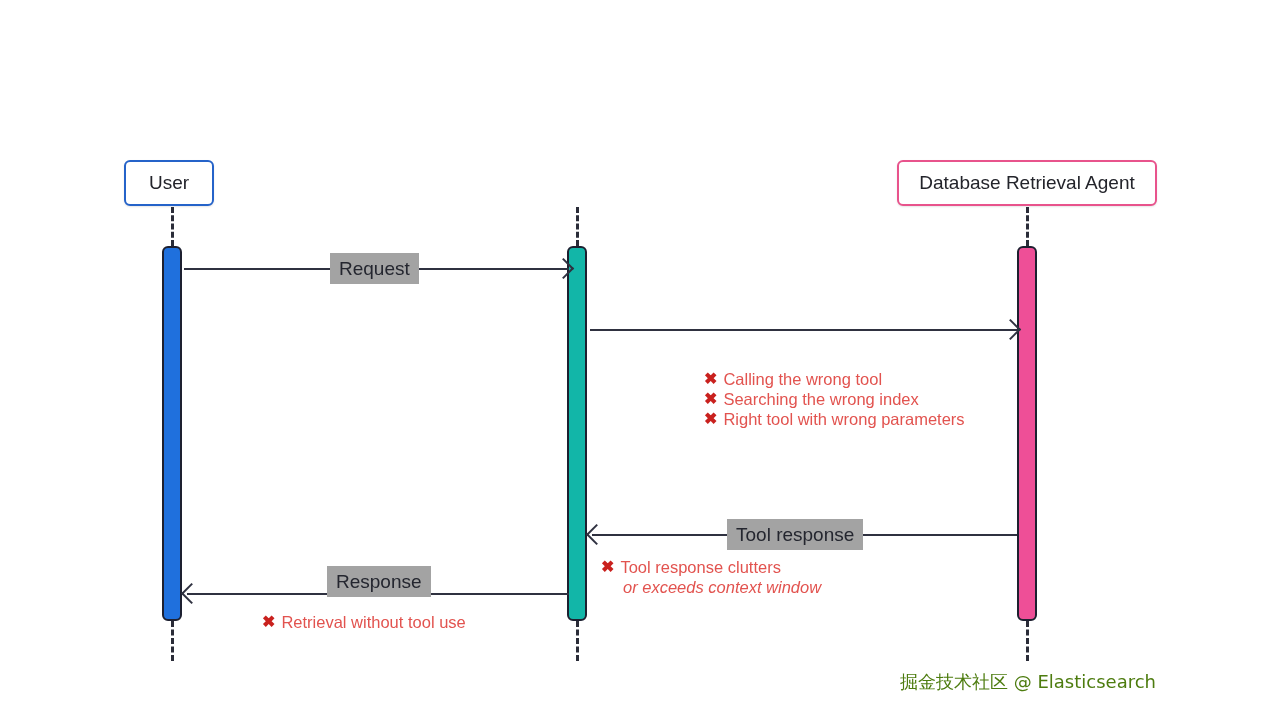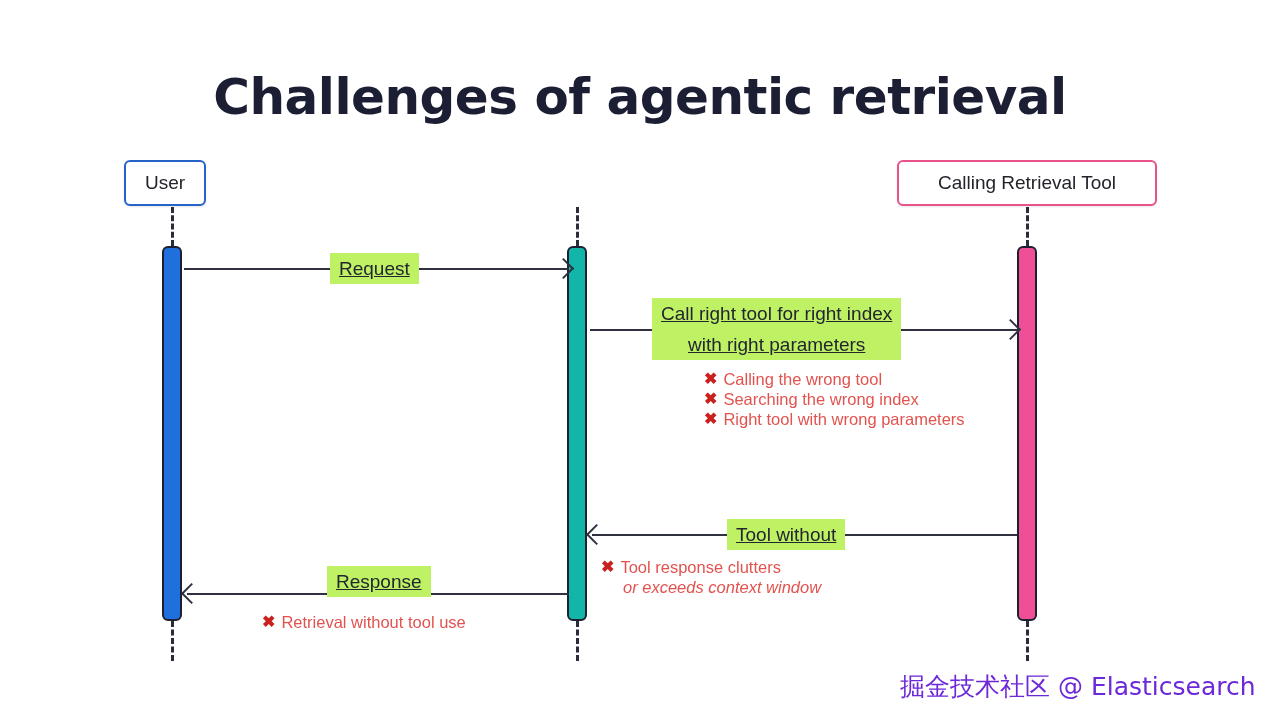--- a/index.html
+++ b/index.html
@@ -40,21 +40,21 @@
     border-radius: 6px;
     background: #ffffff;
     border: 2px solid #333;
     display: flex;
     align-items: center;
     justify-content: center;
     font-size: 19px;
     color: #23242b;
     box-shadow: 0 1px 2px rgba(0,0,0,0.10);
   }
-  .actor-user   { left: 124px;  top: 160px; width: 82px;  border-color: #2563c9; }
+  .actor-user   { left: 124px;  top: 160px; width: 90px;  border-color: #2563c9; }
   .actor-agent  { left: 459px;  top: 160px; width: 238px; border-color: #18bfb1; }
   .actor-db     { left: 897px;  top: 160px; width: 260px; border-color: #e8538c; }
 
   
   .lifeline {
     position: absolute;
     width: 0;
     border-left: 3px dashed #2a2c38;
   }
 
@@ -83,26 +83,25 @@
     border-top: 2px solid #2f3140;
     border-right: 2px solid #2f3140;
   }
   .arrow-right { transform: rotate(45deg); }
   .arrow-left  { transform: rotate(-135deg); }
 
   .msg-label {
     position: absolute;
     font-size: 19px;
     color: #24262f;
-    background: #bef264;
+    background: #a3a3a3;
     padding: 0 9px;
     white-space: nowrap;
     text-align: center;
     line-height: 31px;
-    text-decoration: underline;
   }
   .msg-label.two-line { line-height: 31px; }
 
   
   .note {
     position: absolute;
     font-size: 16.5px;
     color: #e2534f;
     line-height: 20px;
     white-space: nowrap;
@@ -124,42 +123,41 @@
 
   
   .watermark {
     position: absolute;
     white-space: nowrap;
     font-family: "DejaVu Sans", sans-serif;
   }
   .wm-juejin {
     left: 900px;
     top: 670px;
-    font-size: 25px;
-    color: #6d28d9;
+    font-size: 18px;
+    color: #4d7c0f;
   }
   .wm-csdn {
     left: 897px;
     top: 683px;
     font-size: 24px;
     color: #e3e5e9;
   }
 </style>
 </head>
 <body>
 
 <div id="stage">
 
-  <div class="title">Challenges of agentic retrieval</div>
 
   <div class="actor-box actor-user">
     <span>User</span>
   </div>
   <div class="actor-box actor-db">
-    <span>Calling Retrieval Tool</span>
+    <span>Database Retrieval Agent</span>
   </div>
 
   <div class="lifeline" style="left:171px; top:207px; height:39px;"></div>
   <div class="lifeline" style="left:171px; top:621px; height:40px;"></div>
 
   <div class="lifeline" style="left:576px; top:207px; height:39px;"></div>
   <div class="lifeline" style="left:576px; top:621px; height:40px;"></div>
 
   <div class="lifeline" style="left:1026px; top:207px; height:39px;"></div>
   <div class="lifeline" style="left:1026px; top:621px; height:40px;"></div>
@@ -167,43 +165,39 @@
   <div class="activation act-user"></div>
   <div class="activation act-agent"></div>
   <div class="activation act-db"></div>
 
   <div class="msg-line" style="left:184px; top:268px; width:385px;"></div>
   <div class="arrow-head arrow-right" style="left:556px; top:261px;"></div>
   <div class="msg-label" style="left:330px; top:253px;">Request</div>
 
   <div class="msg-line" style="left:590px; top:329px; width:430px;"></div>
   <div class="arrow-head arrow-right" style="left:1003px; top:322px;"></div>
-  <div class="msg-label two-line" style="left:652px; top:298px;">
-    <div>Call right tool for right index</div>
-    <div>with right parameters</div>
-  </div>
 
   <div class="note" style="left:704px; top:369px;">
     <div class="note-row">
       <span class="xmark">✖</span>
       <span class="note-text">Calling the wrong tool</span>
     </div>
     <div class="note-row">
       <span class="xmark">✖</span>
       <span class="note-text">Searching the wrong index</span>
     </div>
     <div class="note-row">
       <span class="xmark">✖</span>
       <span class="note-text">Right tool with wrong parameters</span>
     </div>
   </div>
 
   <div class="msg-line" style="left:592px; top:534px; width:425px;"></div>
   <div class="arrow-head arrow-left" style="left:589px; top:527px;"></div>
-  <div class="msg-label" style="left:727px; top:519px;">Tool without</div>
+  <div class="msg-label" style="left:727px; top:519px;">Tool response</div>
 
   <div class="note" style="left:601px; top:557px;">
     <div class="note-row">
       <span class="xmark">✖</span>
       <span class="note-text">Tool response clutters</span>
     </div>
     <div class="note-indent">
       <span class="note-text">or exceeds context window</span>
     </div>
   </div>

